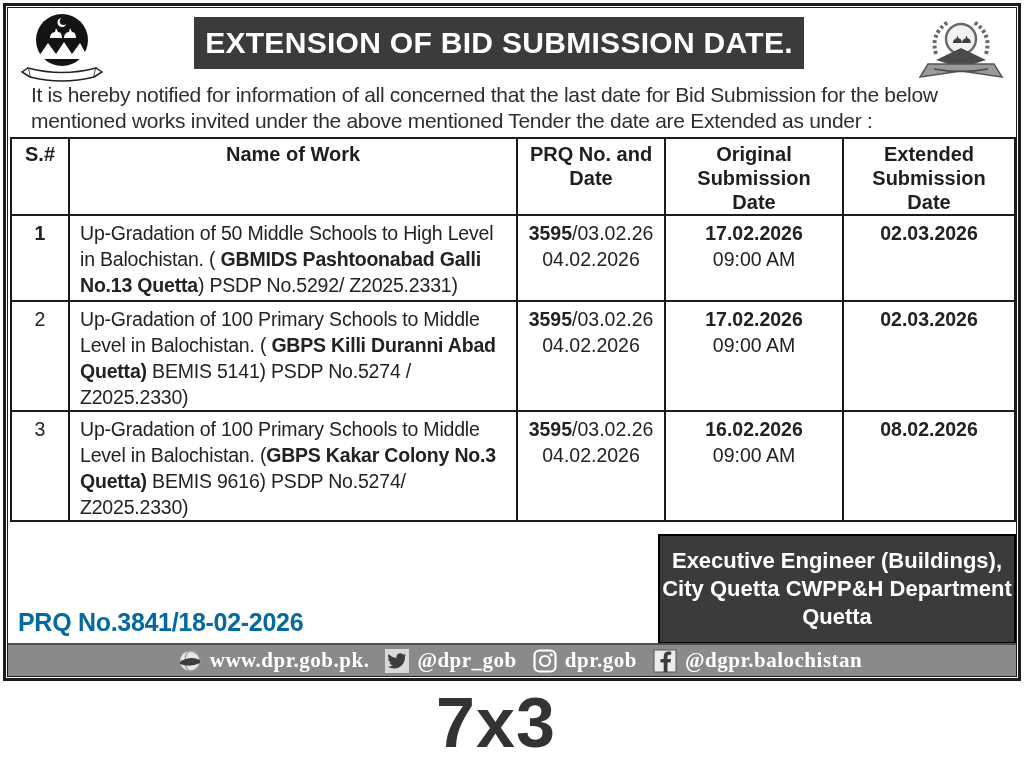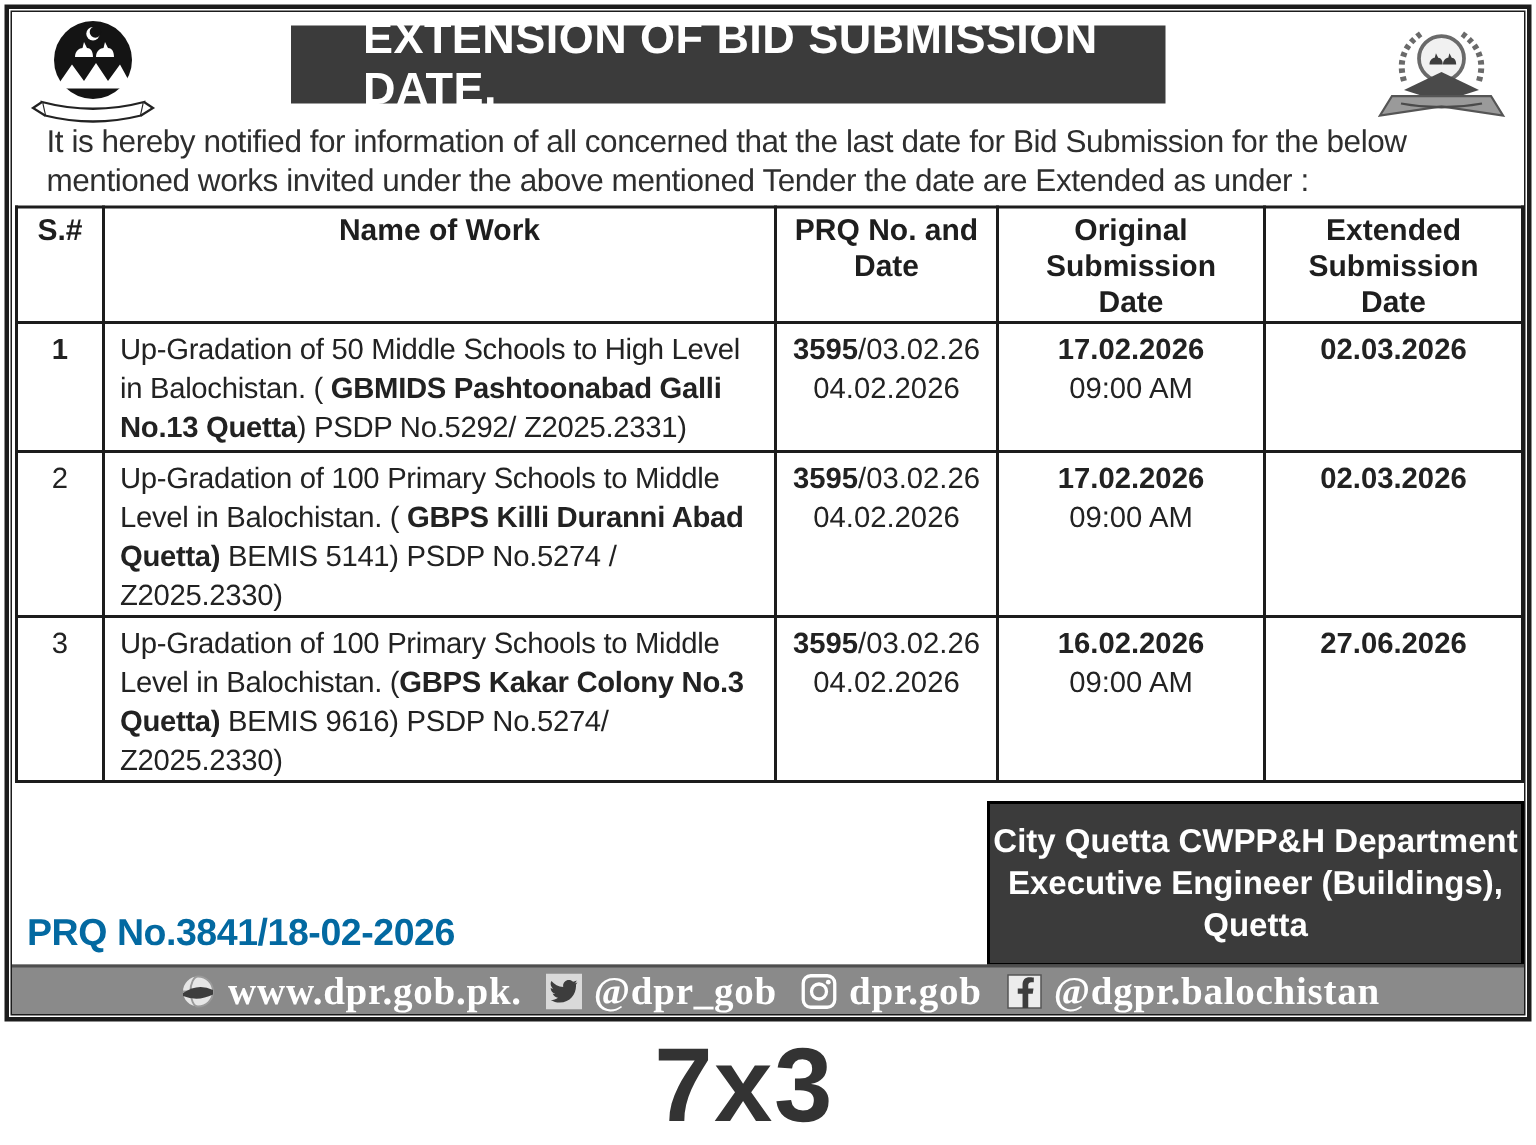--- a/index.html
+++ b/index.html
@@ -6,22 +6,22 @@
   body{width:1024px;height:763px;position:relative;font-family:"Liberation Sans",sans-serif;color:#2a2a2a;overflow:hidden;}
   .b{font-weight:bold;}
 
   .notice{position:absolute;left:3px;top:3px;width:1012px;height:672px;border:3px solid #1c1c1c;background:#fff;}
   .inner{position:absolute;top:1px;left:1px;right:1px;bottom:1px;border:1px solid #1c1c1c;}
 
   .logo{position:absolute;}
   .logo-left{left:6px;top:4px;width:96px;height:74px;}
   .logo-right{left:898px;top:6px;width:110px;height:74px;}
 
-  .title-box{position:absolute;left:186px;top:9px;width:535px;height:52px;background:#3b3b3b;color:#fff;
-    display:flex;align-items:center;justify-content:center;font-weight:bold;font-size:30px;letter-spacing:.3px;padding-left:48px;}
+  .title-box{position:absolute;left:186px;top:9px;width:610px;height:52px;background:#3b3b3b;color:#fff;
+    display:flex;align-items:center;justify-content:center;font-weight:bold;font-size:30px;letter-spacing:.3px;}
 
   .intro{position:absolute;left:23px;top:74px;width:1002px;font-size:21px;line-height:26px;letter-spacing:-.3px;color:#2e2e2e;}
 
   table.tender{position:absolute;left:2px;top:129px;width:1006px;border-collapse:collapse;table-layout:fixed;}
   table.tender th,table.tender td{border:2px solid #1c1c1c;vertical-align:top;}
   table.tender th{font-size:20px;line-height:24px;padding:3px 10px 0;text-align:center;font-weight:bold;color:#1e1e1e;}
   tr.hdr{height:76px;}
   table.tender td{font-size:19.5px;line-height:26px;padding-top:4px;color:#222;}
   td.sno{text-align:center;}
   td.work{text-align:left;padding:0 6px 0 10px;letter-spacing:-.2px;}
@@ -31,21 +31,21 @@
   .note{position:absolute;left:7px;top:463px;width:1002px;font-size:21px;line-height:26px;letter-spacing:-.3px;color:#2e2e2e;}
 
   .sig-box{position:absolute;left:650px;top:526px;width:358px;height:110px;background:#3b3b3b;border:2px solid #000;
     box-sizing:border-box;color:#fff;font-weight:bold;font-size:22px;line-height:28px;
     display:flex;flex-direction:column;align-items:center;justify-content:center;text-align:center;}
 
   .prq-ref{position:absolute;left:10px;top:600px;font-weight:bold;font-size:25px;letter-spacing:-.3px;color:#0369a1;}
 
   .social-bar{position:absolute;left:0;right:0;bottom:0;height:31px;background:#8a8a8a;border-top:2px solid #4e4e4e;
     display:flex;align-items:center;justify-content:center;gap:16px;color:#fff;
-    font-family:"Liberation Serif",serif;font-weight:bold;font-size:26px;letter-spacing:.5px;padding-left:16px;}
+    font-family:"Liberation Serif",serif;font-weight:bold;font-size:21px;letter-spacing:.5px;padding-left:16px;}
   .social-item{display:flex;align-items:center;gap:8px;}
   .social-item svg{display:block;}
 
   .size-label{position:absolute;left:16px;top:683px;width:960px;text-align:center;
     font-size:70px;font-weight:bold;color:#333;letter-spacing:1px;}
 </style>
 </head>
 <body>
 
 <div class="notice">
@@ -130,29 +130,29 @@
             <td class="sno">3</td>
             <td class="work"><span>Up-Gradation of 100 Primary Schools to Middle Level in Balochistan.   (</span><span class="b">GBPS Kakar Colony No.3 Quetta)</span><span> BEMIS 9616) PSDP No.5274/ Z2025.2330)</span></td>
             <td class="prq">
               <div><span class="b">3595</span>/03.02.26</div>
               <div>04.02.2026</div>
             </td>
             <td class="orig">
               <div class="b">16.02.2026</div>
               <div>09:00 AM</div>
             </td>
-            <td class="ext">27.06.2026</td>
+            <td class="ext">08.02.2026</td>
           </tr>
         </tbody>
     </table>
 
 
     <div class="sig-box">
+      <div>Executive Engineer (Buildings),</div>
       <div>City Quetta CWPP&amp;H Department</div>
-      <div>Executive Engineer (Buildings),</div>
       <div>Quetta</div>
     </div>
 
     <div class="prq-ref">PRQ No.3841/18-02-2026</div>
 
     <div class="social-bar">
       <span class="social-item">
         <span>
           <svg width="24" height="24" viewBox="0 0 24 24">
             <circle cx="12" cy="12" r="10" fill="#e6e6e6"></circle>

